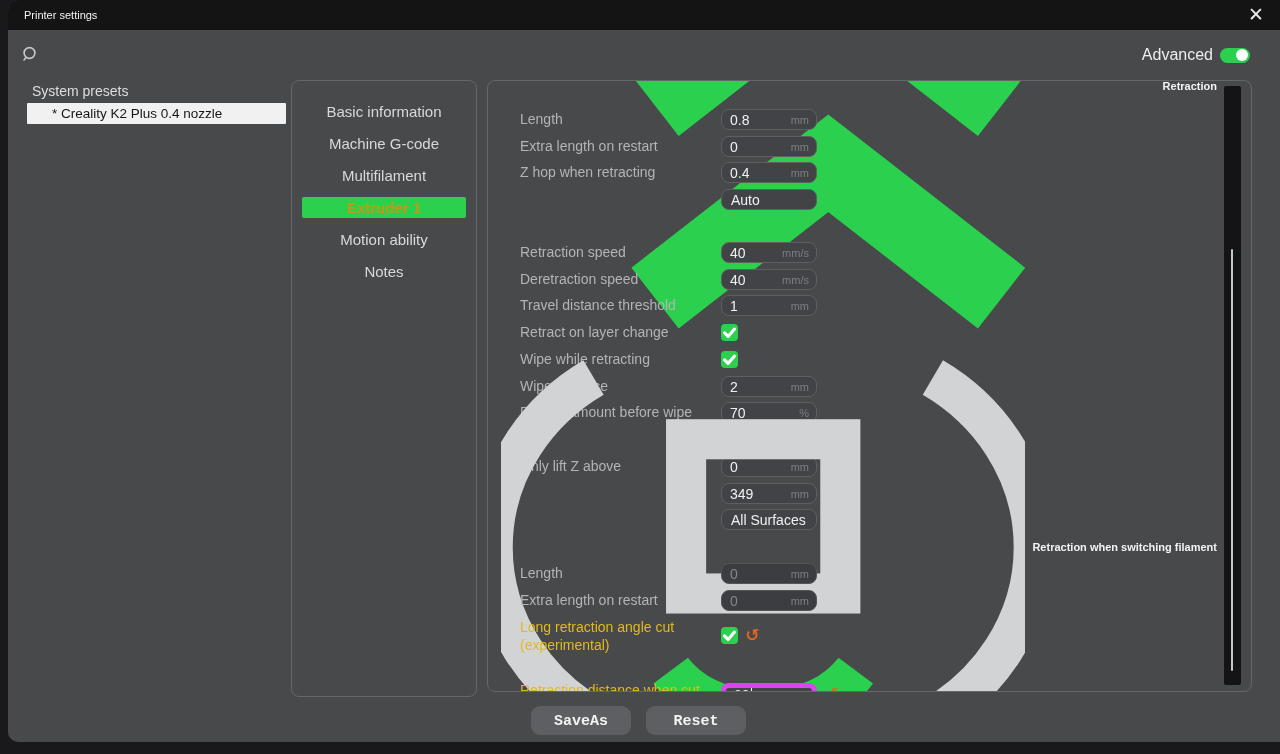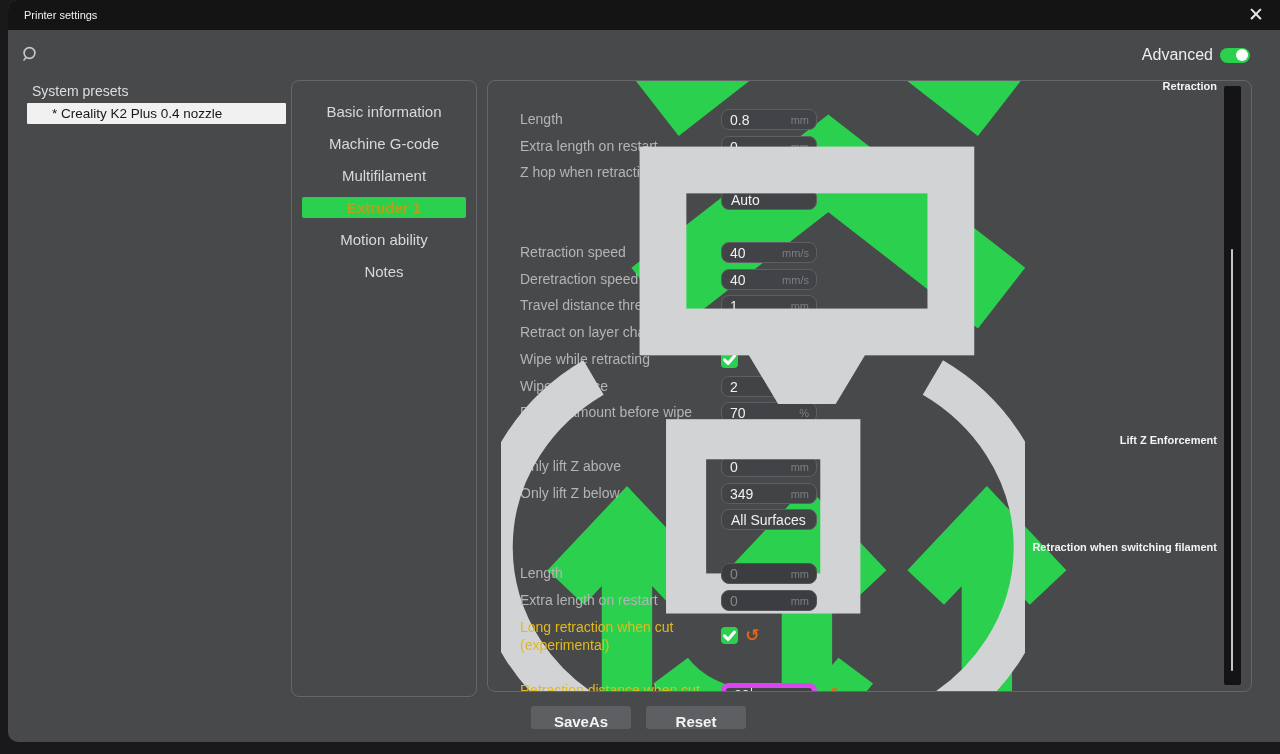--- a/index.html
+++ b/index.html
@@ -44,22 +44,22 @@
   .ibox.focused{height:23px;border:5px solid #d946ef;text-align:center;}
   .caret{display:inline-block;width:1px;height:13px;background:#eef0f1;margin-left:1px;vertical-align:-2px;}
   .select .chev{margin-left:5px;flex:none;display:flex;}
   .select .val{padding-left:4px;}
   .checkbox{width:17px;height:17px;flex:none;background:#2bd14e;border-radius:4px;display:flex;
     align-items:center;justify-content:center;}
   .undo{color:#e2661c;font-size:17px;font-weight:bold;line-height:17px;width:17px;text-align:center;}
   .scroll-track{position:absolute;right:10px;top:5px;width:17px;height:599px;background:#141416;border-radius:2px;}
   .scroll-thumb{position:absolute;left:7px;width:2px;top:163px;height:422px;background:#c6c7c8;border-radius:1px;}
   
-  .btn{position:absolute;top:706px;width:100px;height:23px;background:#5d5f62;border:none;border-radius:3px;
-    color:#f3f3f4;font-size:15px;font-weight:bold;font-family:Liberation Sans, sans-serif;text-align:center;line-height:29px;}
+  .btn{position:absolute;top:706px;width:100px;height:29px;background:#5d5f62;border:none;border-radius:9px;
+    color:#f3f3f4;font-size:15px;font-weight:bold;font-family:Liberation Mono, monospace;text-align:center;line-height:29px;}
 </style>
 </head>
 <body>
 
 <div class="dialog">
 
   <div class="titlebar">
     <span class="title">Printer settings</span>
     <span class="close-x">✕</span>
   </div>
@@ -165,38 +165,27 @@
             <span class="val">2</span>
             <span class="unit">mm</span>
           </div>
         </div></div>
       <div class="row" style="top: 321px;"><div class="lbl">Retract amount before wipe</div><div class="ctrl">
           <div class="ibox">
             <span class="val">70</span>
             <span class="unit">%</span>
           </div>
         </div></div>
-      <div class="sec-head" style="top: 348px;">
-        <svg viewBox="0 0 17 17">
-          <rect x="4.5" y="1" width="8" height="4.5" fill="none" stroke="#d2d3d5" stroke-width="1.3"></rect>
-          <path d="M6.5 5.5 h4 l-1.2 2 h-1.6 Z" fill="#d2d3d5"></path>
-          <path d="M3.5 16 V11 M1.8 12.6 L3.5 10.8 L5.2 12.6" fill="none" stroke="#2bd14e" stroke-width="1.4"></path>
-          <path d="M8.5 16 V11 M6.8 12.6 L8.5 10.8 L10.2 12.6" fill="none" stroke="#2bd14e" stroke-width="1.4"></path>
-          <path d="M13.5 16 V11 M11.8 12.6 L13.5 10.8 L15.2 12.6" fill="none" stroke="#2bd14e" stroke-width="1.4"></path>
-        </svg>
-        <span class="ttl">Lift Z Enforcement</span>
-        <div class="div-line"></div>
-      </div>
       <div class="row" style="top: 375px;"><div class="lbl">Only lift Z above</div><div class="ctrl">
           <div class="ibox">
             <span class="val">0</span>
             <span class="unit">mm</span>
           </div>
         </div></div>
-      <div class="row" style="top: 402px;"><div class="lbl">Only lift Z below</div><div class="ctrl">
+      <div class="row" style="top: 402px;"><div class="ctrl">
           <div class="ibox">
             <span class="val">349</span>
             <span class="unit">mm</span>
           </div>
         </div></div>
       <div class="row" style="top: 428px;"><div class="ctrl">
           <div class="ibox select">
             <span class="chev">
               <svg viewBox="0 0 11 11">
                 <path d="M2 3.8 L5.5 7.3 L9 3.8" fill="none" stroke="#9a9c9e" stroke-width="1.5"></path>
@@ -220,21 +209,21 @@
             <span class="val">0</span>
             <span class="unit">mm</span>
           </div>
         </div></div>
       <div class="row" style="top: 509px;"><div class="lbl">Extra length on restart</div><div class="ctrl">
           <div class="ibox disabled">
             <span class="val">0</span>
             <span class="unit">mm</span>
           </div>
         </div></div>
-      <div class="row" style="top: 536px;"><div class="lbl modified">Long retraction when cut (experimental)</div><div class="ctrl" style="top: 8px;">
+      <div class="row" style="top: 536px;"><div class="lbl modified">Long retraction angle cut (experimental)</div><div class="ctrl" style="top: 8px;">
           <div class="checkbox">
             <svg viewBox="0 0 12 12">
               <path d="M2.5 6.3 L5 8.8 L9.5 3.6" fill="none" stroke="#ffffff" stroke-width="2.2" stroke-linecap="round" stroke-linejoin="round"></path>
             </svg>
           </div>
           <span class="undo">↺</span>
         </div></div>
       <div class="row" style="top: 571px; margin-top: 28px;"><div class="lbl modified">Retraction distance when cut</div><div class="ctrl" style="top: 4px;">
           <div class="ibox focused">
             <span class="val">28</span>

